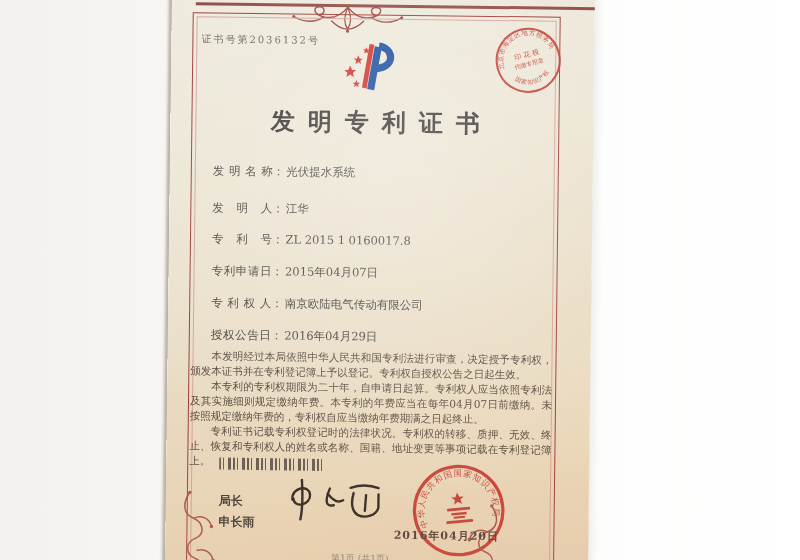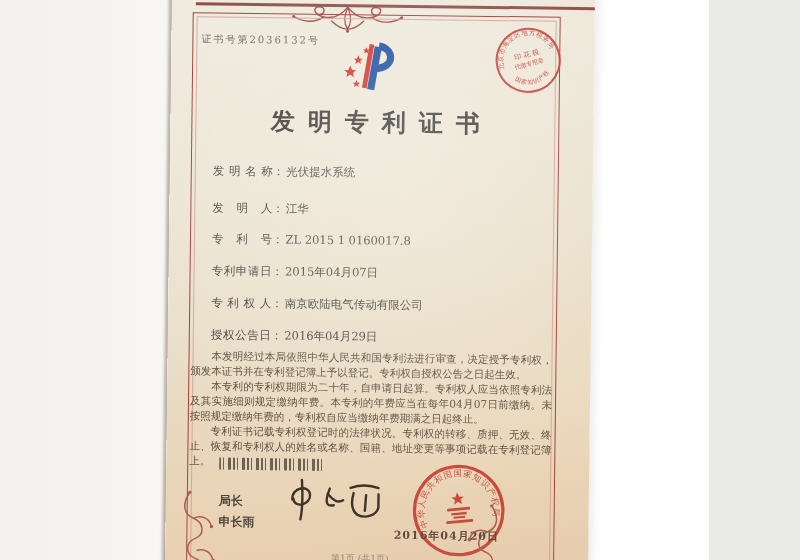--- a/index.html
+++ b/index.html
@@ -1,17 +1,17 @@
 <!DOCTYPE html>
 <html><head>
 <meta charset="utf-8">
 <style>
   html,body{margin:0;padding:0;background:#e9e9e7;}
   .photo{
-    position:relative;width:709px;height:560px;overflow:hidden;
+    position:relative;width:800px;height:560px;overflow:hidden;
     background:linear-gradient(90deg,#f2f1ee 0%,#f7f6f3 22%,#fcfcfb 55%,#ffffff 100%);
     font-family:"DejaVu Serif","Liberation Serif",serif;
   }
   .dark-wedge{
     position:absolute;left:156px;top:390px;width:34px;height:170px;z-index:1;
     clip-path:polygon(52% 0%,72% 45%,100% 100%,28% 100%,38% 45%);
     background:linear-gradient(to bottom,rgba(40,30,20,0) 0%,rgba(35,26,16,.55) 45%,#171008 100%);
   }
   .paper{
     position:absolute;left:172px;top:-8px;width:423px;height:600px;z-index:2;

